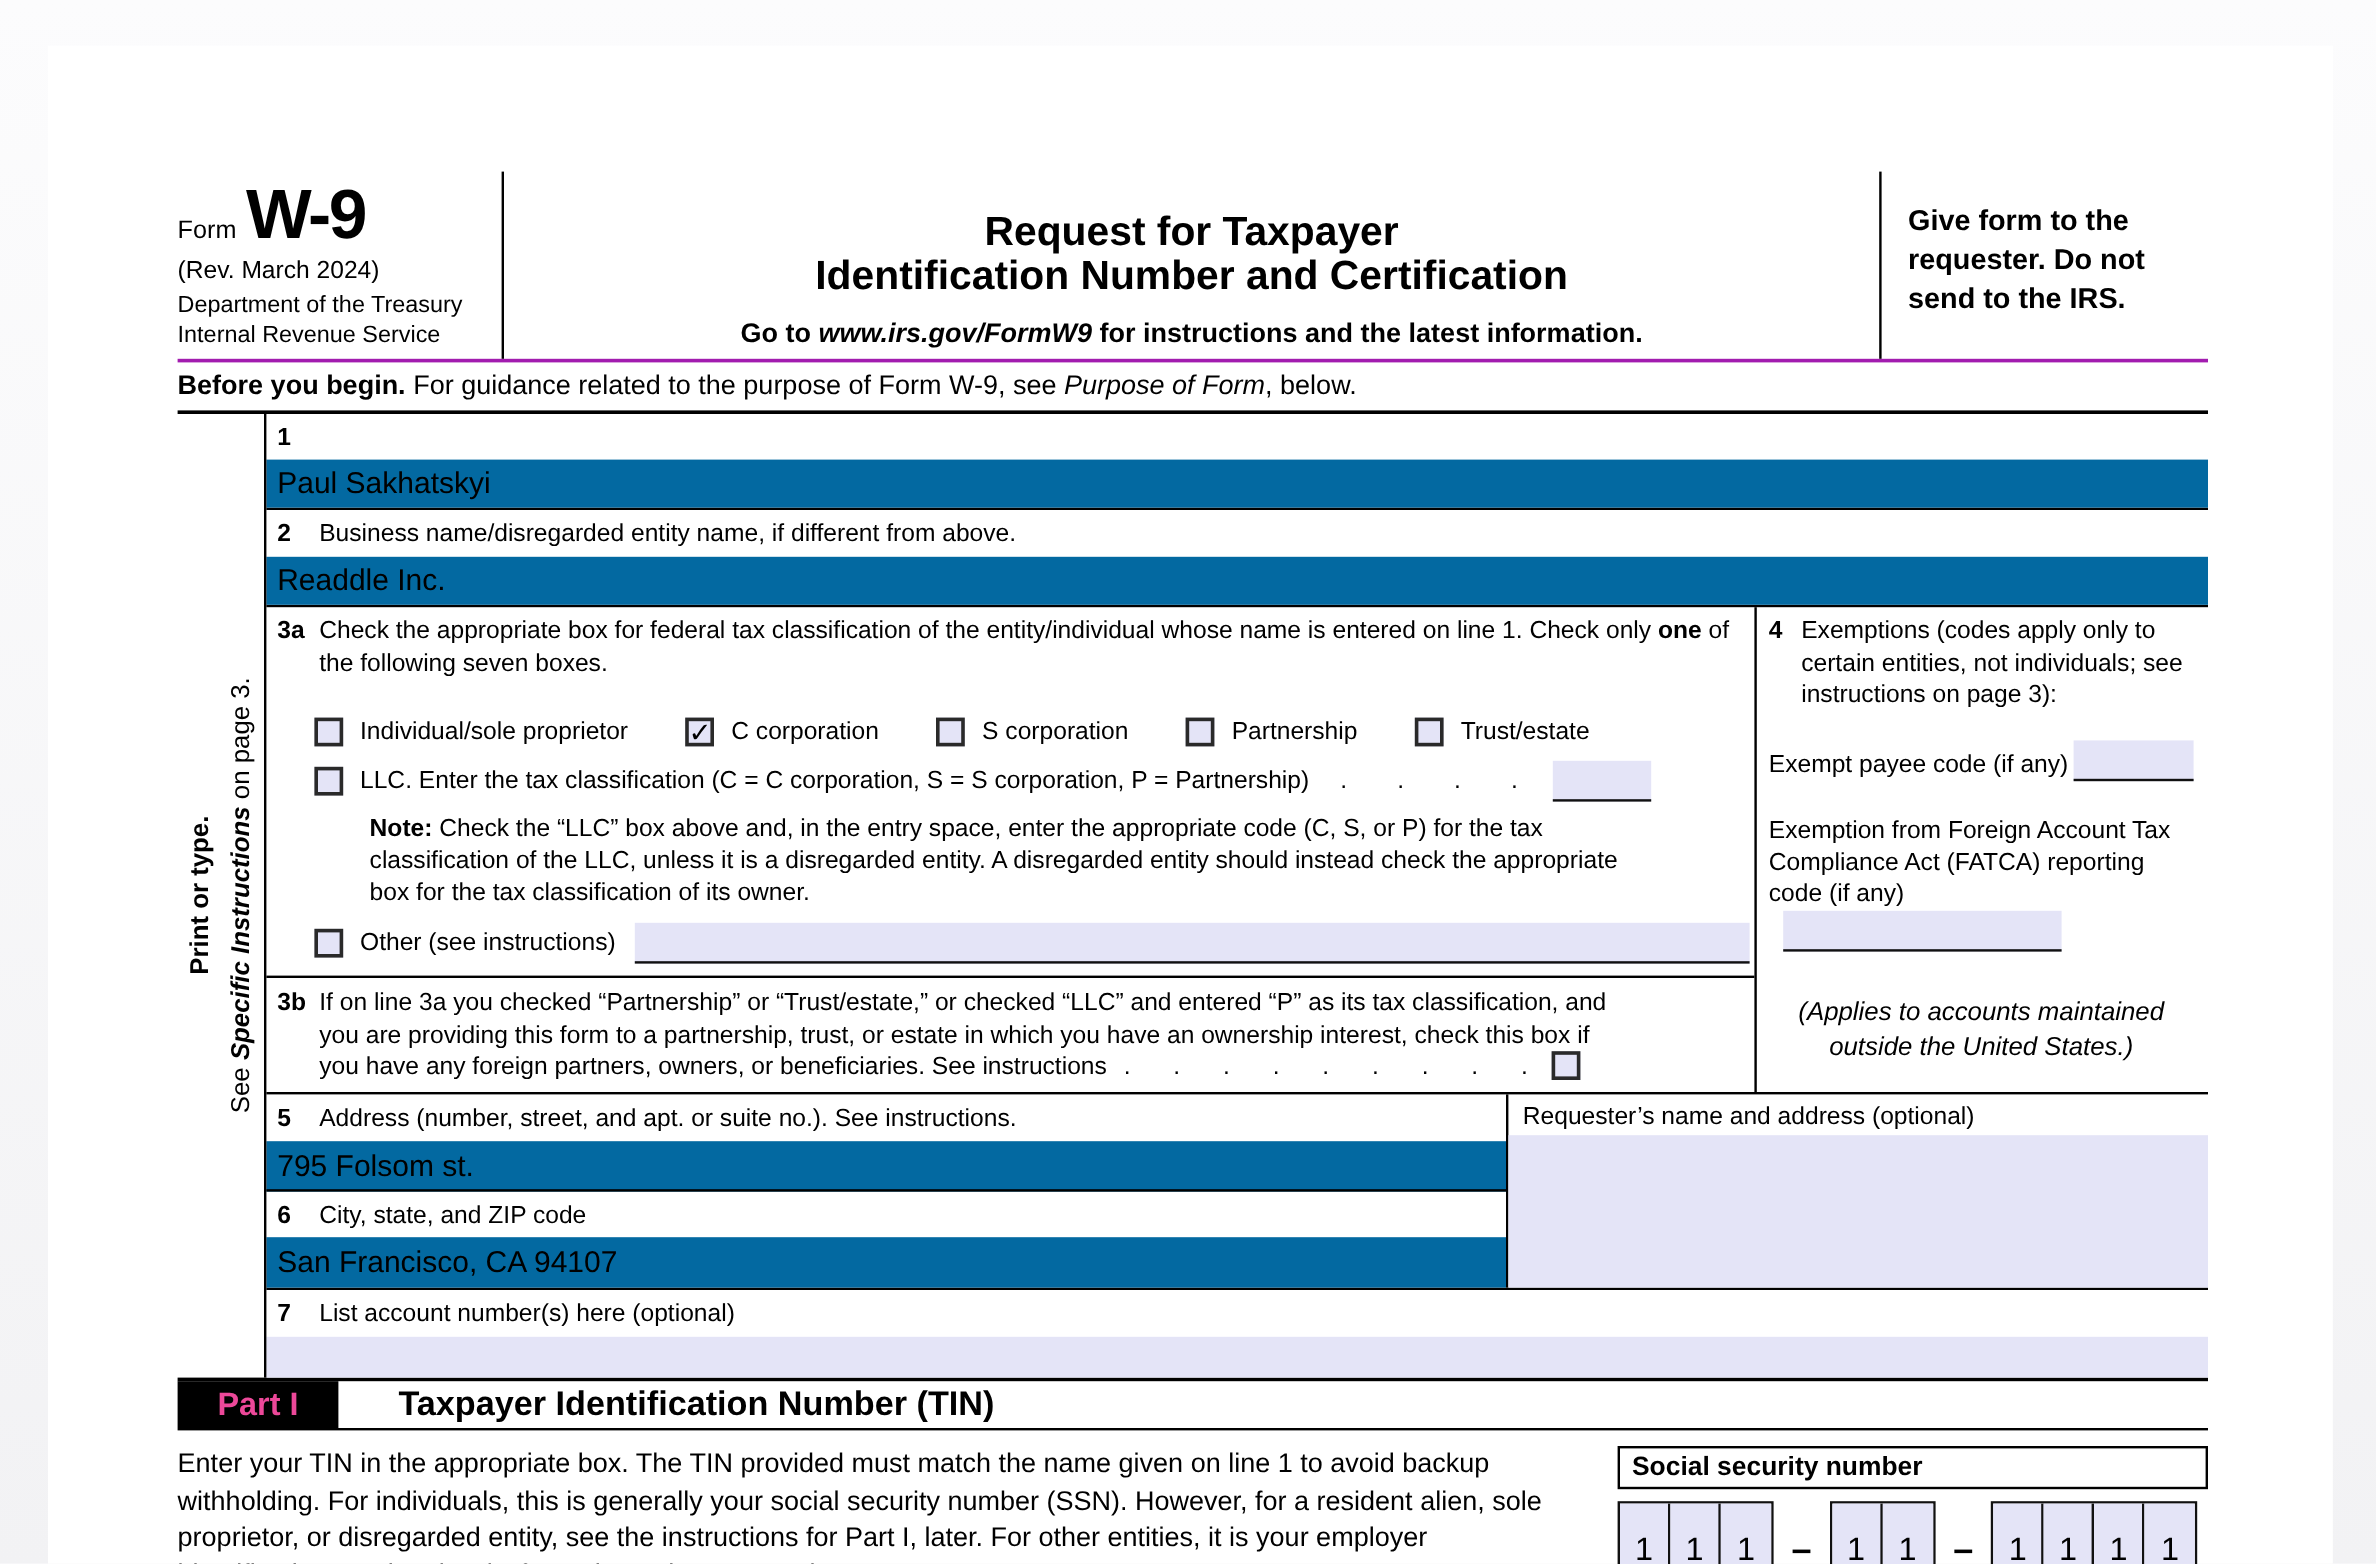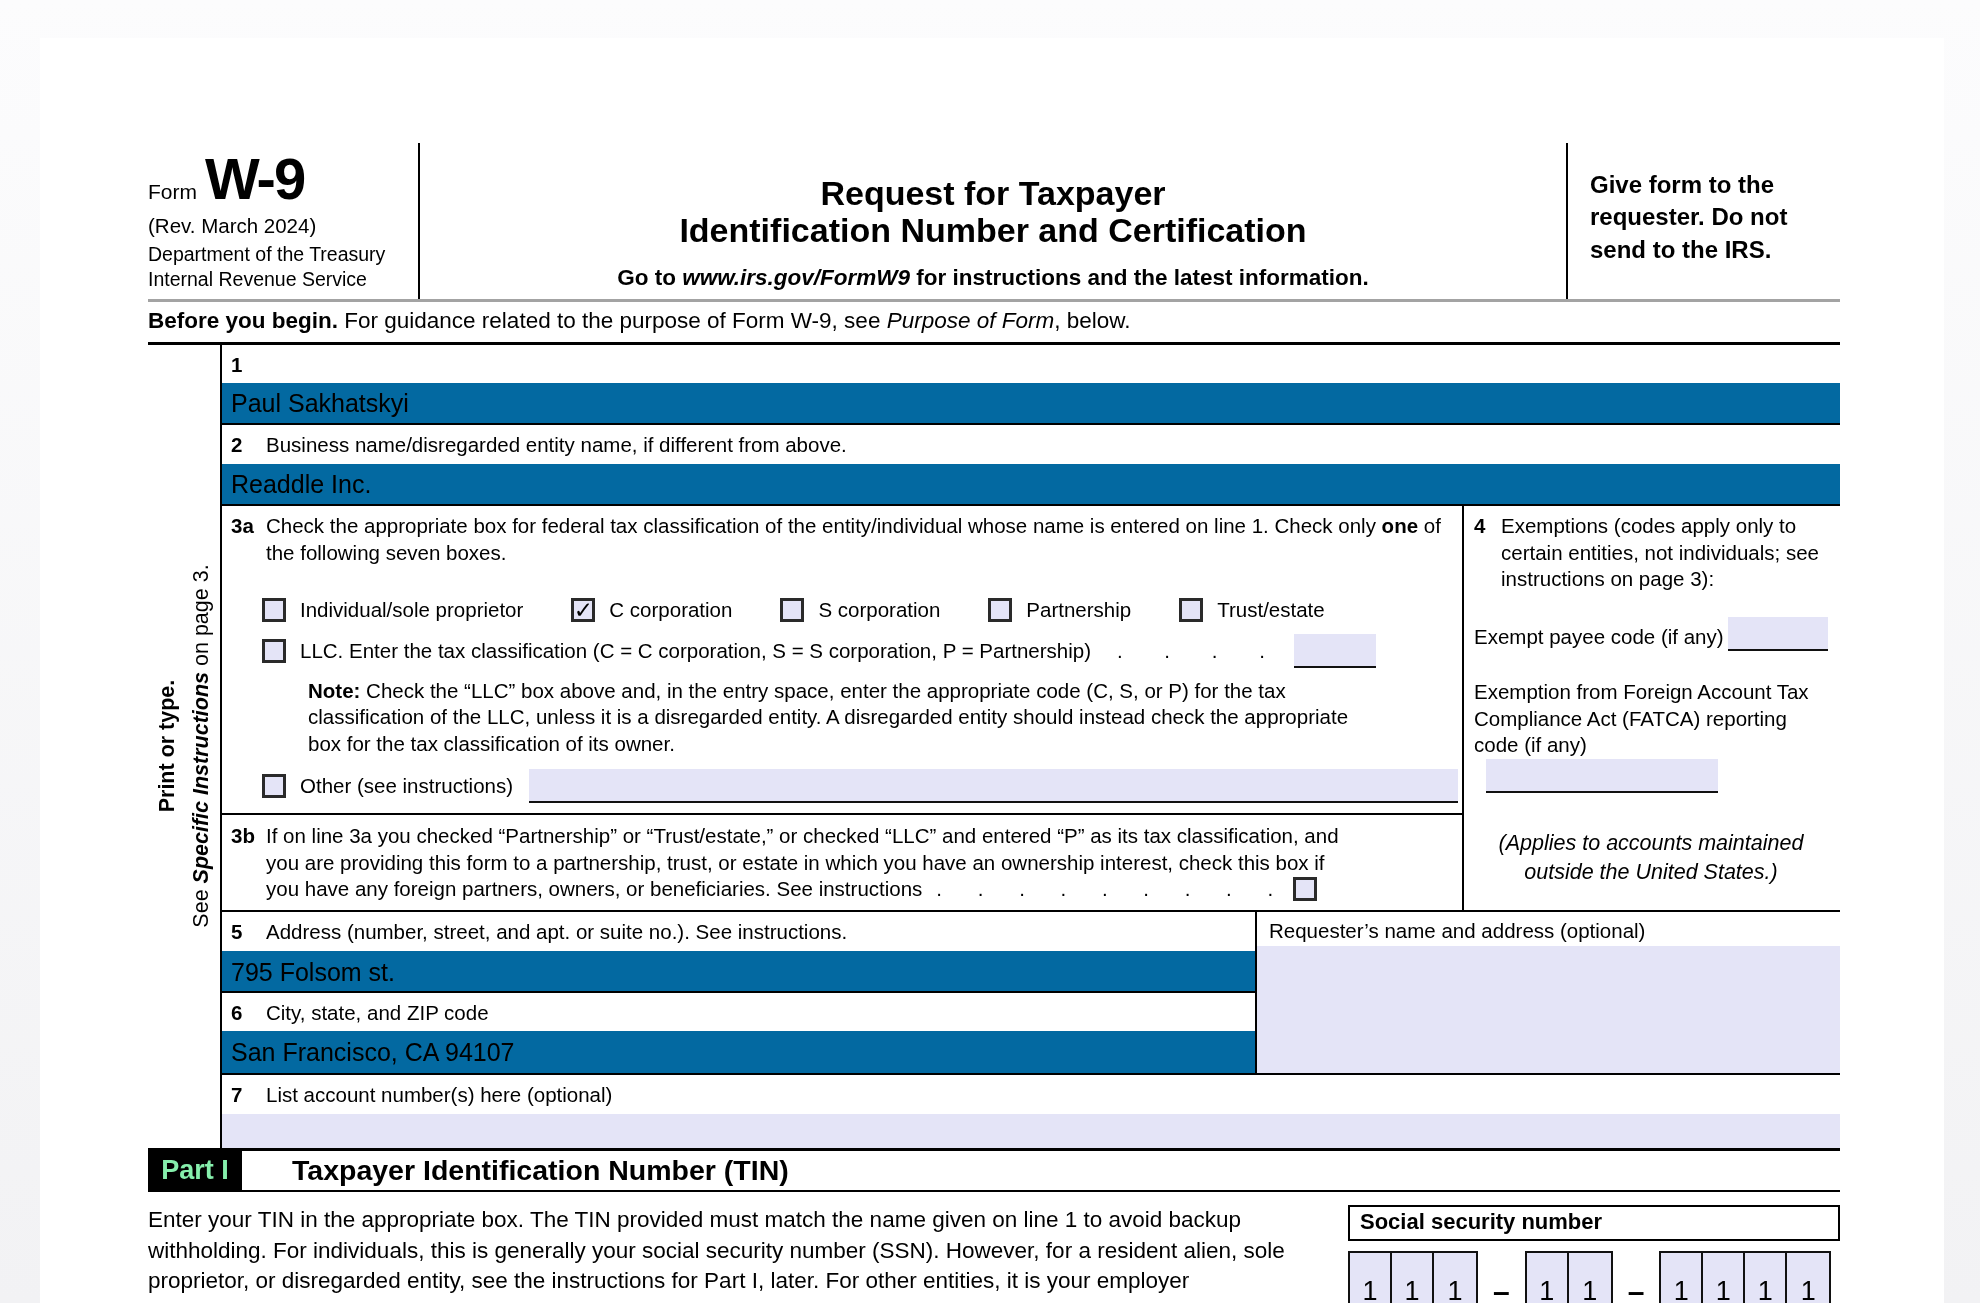--- a/index.html
+++ b/index.html
@@ -9,21 +9,21 @@
     background:linear-gradient(180deg,#fcfcfd 0%,#f2f2f4 100%);
     color:#000;
   }
   .page {
     position:absolute; left:40px; top:38px; width:1904px; height:1265px;
     background:#fff;
   }
   .content { margin-left:108px; width:1692px; padding-top:105px; }
 
   
-  .header { display:flex; border-bottom:3px solid #a3a3a3; min-height:150px; }
+  .header { display:flex; border-bottom:3px solid #a21caf; min-height:150px; }
   .header-left { width:272px; border-right:2.5px solid #000; padding:2px 6px 6px 0; }
   .form-id { white-space:nowrap; }
   .form-word { font-size:21px; }
   .form-number { font-size:58px; font-weight:bold; letter-spacing:-2px; margin-left:8px; }
   .revision { font-size:20.5px; margin-top:2px; }
   .agency { font-size:19.5px; line-height:1.3; margin-top:4px; }
   .header-center { flex:1; border-right:2.5px solid #000; display:flex; flex-direction:column; justify-content:flex-end; text-align:center; padding-bottom:8px; }
   .main-title { font-size:34px; font-weight:bold; line-height:1.1; }
   .goto-line { font-size:22.5px; font-weight:bold; margin-top:15px; }
   .goto-url { font-style:italic; }
@@ -84,21 +84,21 @@
   .row5-left { flex:1; min-width:0; }
   .req-col { width:585px; border-left:2.5px solid #000; display:flex; flex-direction:column; }
   .req-label { font-size:20.5px; padding:7px 8px 3px 12px; }
   .req-box { flex:1; background:#e4e4f7; }
 
   
   .field-7 { background:#e4e4f7; height:34px; }
 
   
   .part-header { border-top:3.5px solid #000; border-bottom:2.5px solid #000; display:flex; align-items:stretch; height:44px; }
-  .part-badge { background:#000; color:#86efac; font-weight:bold; font-size:27px; width:94px; display:flex; align-items:center; justify-content:center; }
+  .part-badge { background:#000; color:#ec4899; font-weight:bold; font-size:27px; width:134px; display:flex; align-items:center; justify-content:center; }
   .part-title { font-weight:bold; font-size:28.5px; margin-left:50px; align-self:center; }
 
   
   .tin-row { display:flex; padding-top:13px; }
   .tin-text { width:1165px; font-size:22.5px; line-height:1.37; }
   .ssn-area { margin-left:auto; width:492px; }
   .ssn-header { border:2.5px solid #000; font-weight:bold; font-size:22px; padding:2px 0 4px 10px; }
   .ssn-boxes { display:flex; align-items:center; margin-top:10px; }
   .ssn-group { display:flex; border:2.5px solid #111; }
   .ssn-cell { width:42px; height:78px; background:#e4e4f7; border-right:2px solid #111; display:flex; align-items:center; justify-content:center; font-size:27px; }

